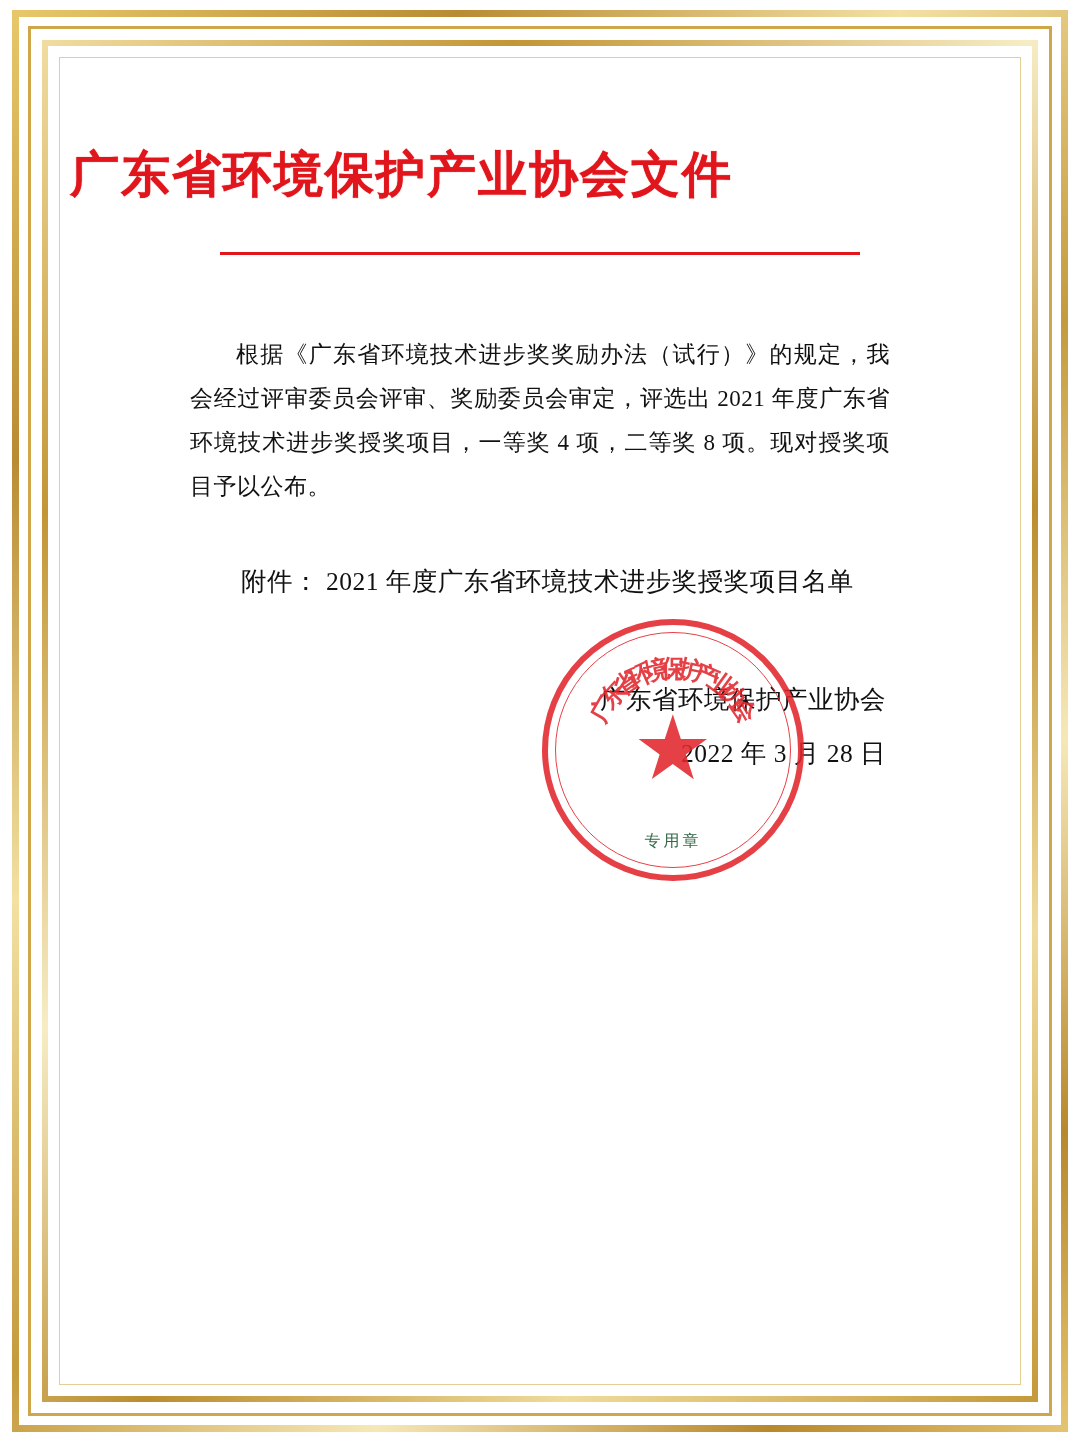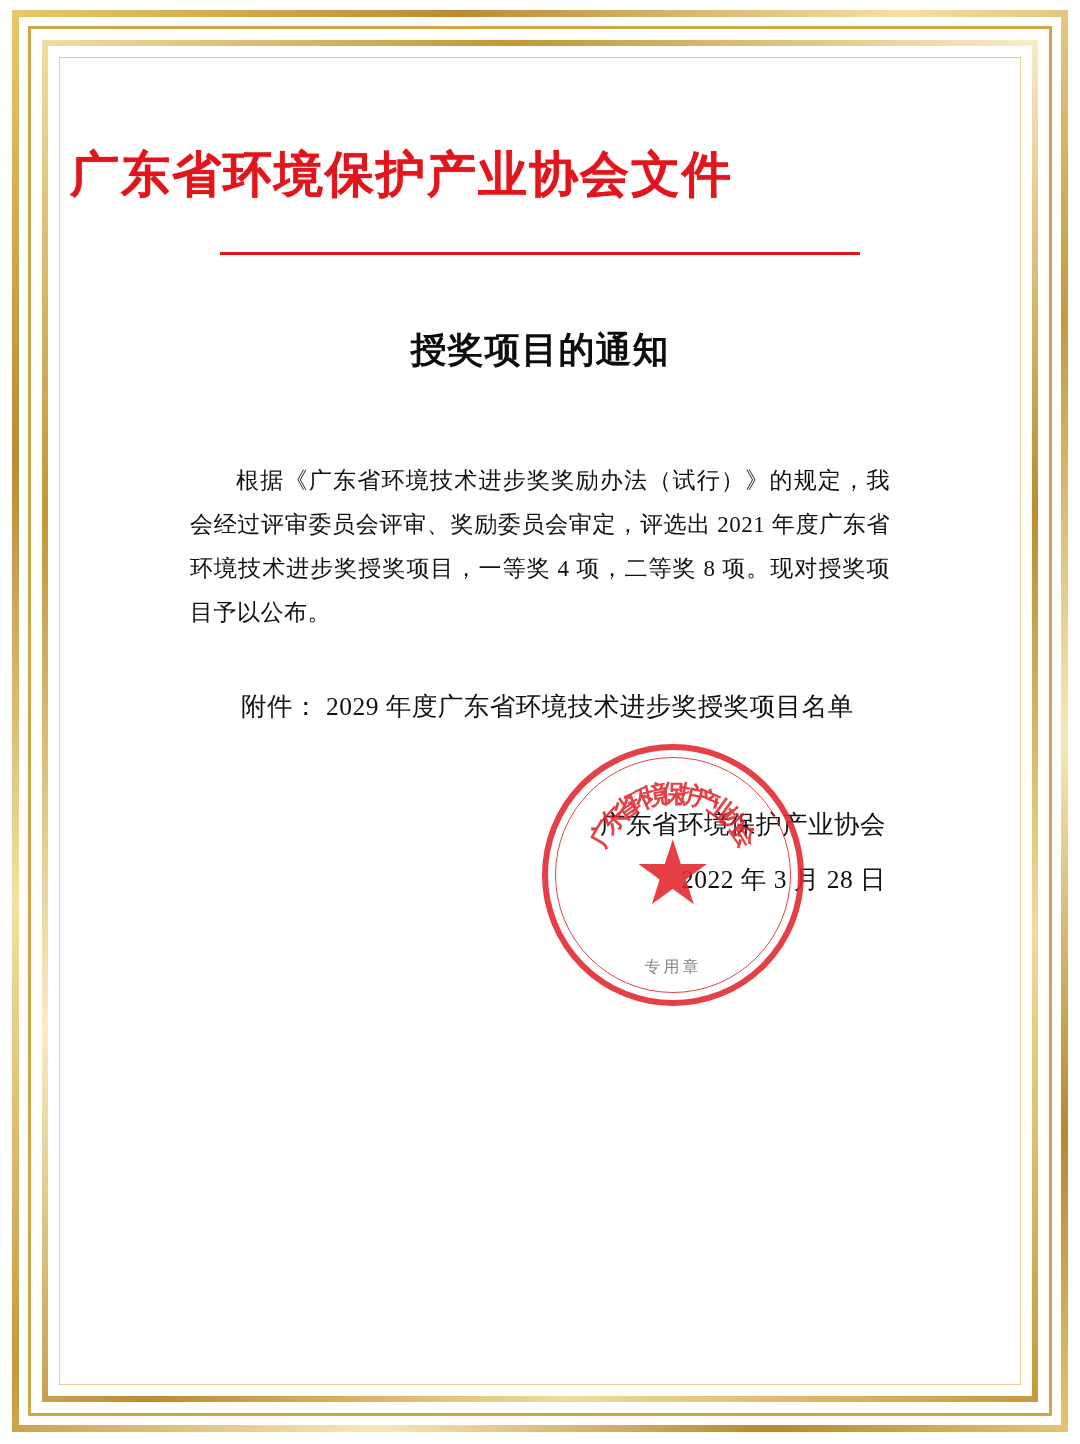--- a/index.html
+++ b/index.html
@@ -178,21 +178,21 @@
     font-family: "DejaVu Serif", "Liberation Serif", serif;
     transform-origin: 0 0;
     white-space: nowrap;
   }
   .seal-bottom {
     position: absolute;
     left: 50%;
     bottom: 16px;
     transform: translateX(-50%);
     font-size: 16px;
-    color: #737373;
+    color: #14532d;
     letter-spacing: 3px;
     white-space: nowrap;
   }
 
   .contact {
     margin: 80px auto 0 auto;
     width: 700px;
     text-align: center;
     font-size: 24px;
     color: #111111;
@@ -210,28 +210,27 @@
   <div class="frame-hair"></div>
 
   <div class="doc">
 
     <div class="org-title">广东省环境保护产业协会文件</div>
 
 
     <div class="red-rule"></div>
 
     <div class="main-title">
-      <div>授奖项目的通知</div>
     </div>
 
     <div class="body-text">
       <p class="indent">根据《广东省环境技术进步奖奖励办法（试行）》的规定，我会经过评审委员会评审、奖励委员会审定，评选出 2021 年度广东省环境技术进步奖授奖项目，一等奖 4 项，二等奖 8 项。现对授奖项目予以公布。</p>
     </div>
 
-    <div class="attachment">附件： 2029 年度广东省环境技术进步奖授奖项目名单</div>
+    <div class="attachment">附件： 2021 年度广东省环境技术进步奖授奖项目名单</div>
 
     <div class="sign-block">
 
       <div class="seal">
         <div class="seal-inner"></div>
         <div class="seal-text">
           <span class="seal-char" style="transform:rotate(-60deg) translate(0,-108px) rotate(0deg) translate(-12px,0);">广</span>
           <span class="seal-char" style="transform:rotate(-48deg) translate(0,-108px) rotate(0deg) translate(-12px,0);">东</span>
           <span class="seal-char" style="transform:rotate(-36deg) translate(0,-108px) rotate(0deg) translate(-12px,0);">省</span>
           <span class="seal-char" style="transform:rotate(-24deg) translate(0,-108px) rotate(0deg) translate(-12px,0);">环</span>

